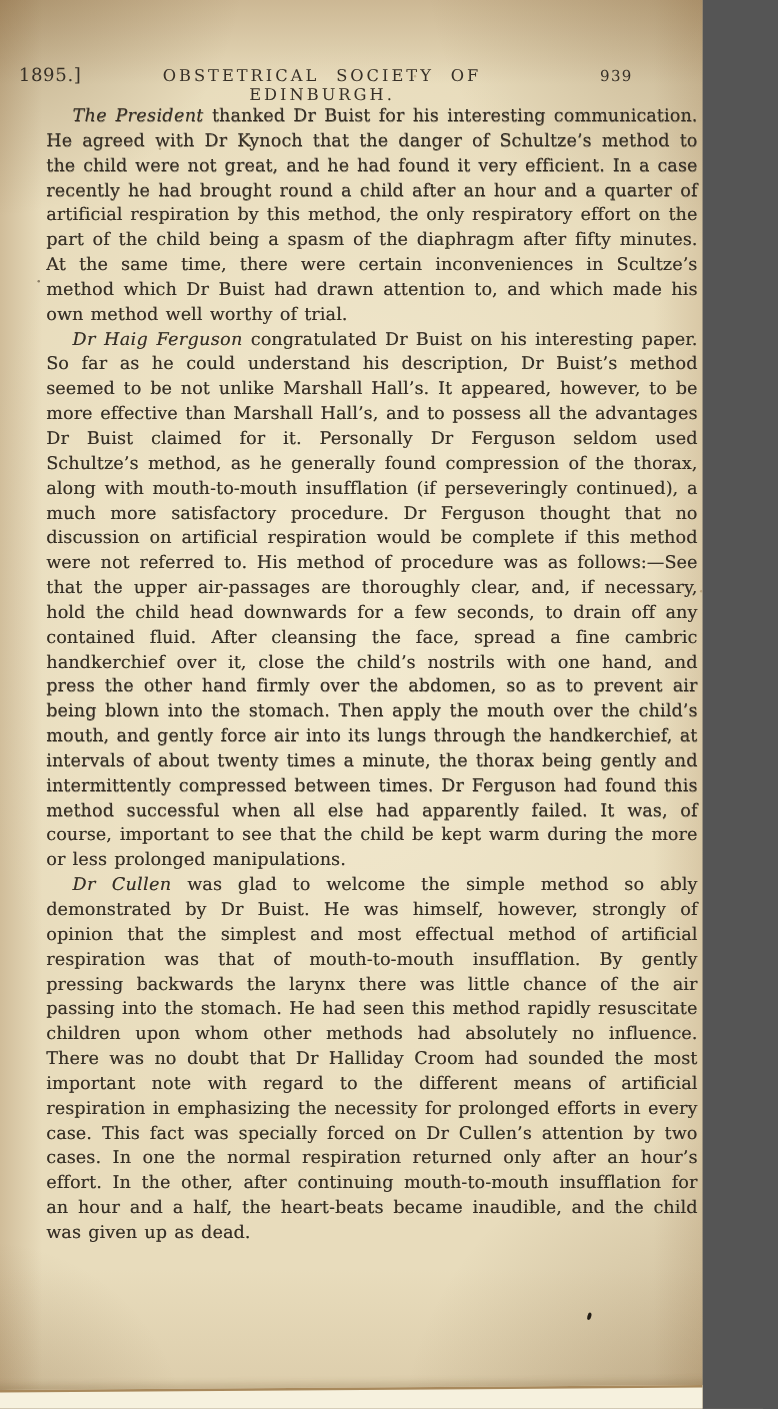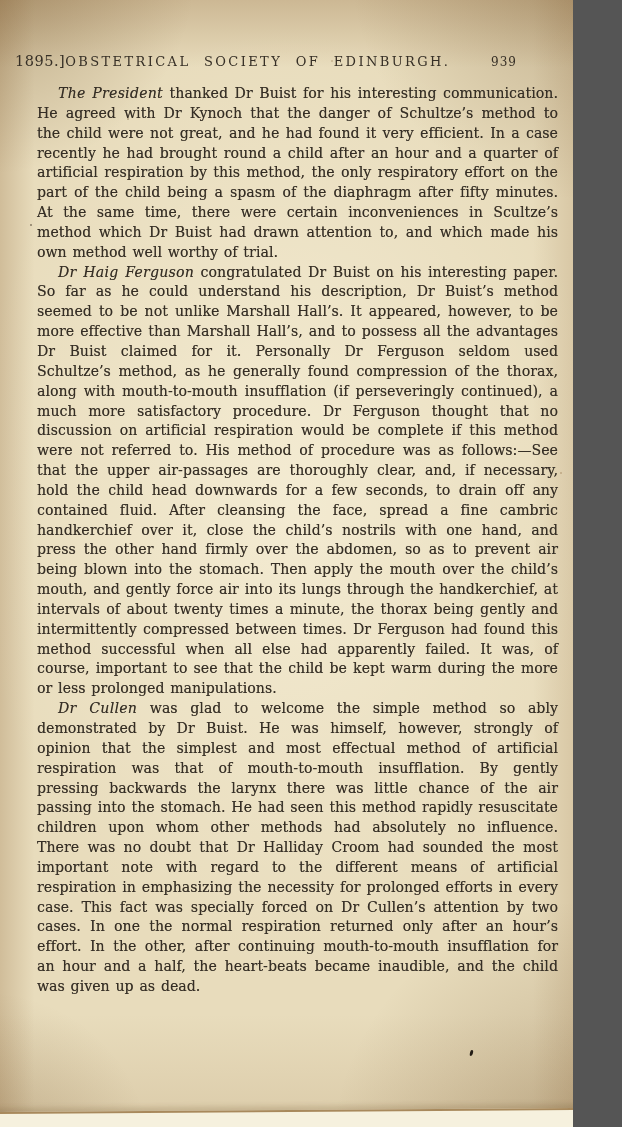--- a/index.html
+++ b/index.html
@@ -11,35 +11,35 @@
     font-family: "DejaVu Serif", "Liberation Serif", serif;
     background:
       radial-gradient(circle at -2% -3%, rgba(110,78,38,0.42) 0%, rgba(110,78,38,0) 16%),
       radial-gradient(circle at 102% -3%, rgba(110,78,38,0.34) 0%, rgba(110,78,38,0) 18%),
       radial-gradient(circle at 103% 103%, rgba(110,78,38,0.32) 0%, rgba(110,78,38,0) 20%),
       radial-gradient(circle at -3% 103%, rgba(110,78,38,0.26) 0%, rgba(110,78,38,0) 13%),
       linear-gradient(to right, rgba(140,100,55,0.26) 0%, rgba(140,100,55,0) 6%, rgba(140,100,55,0) 93%, rgba(140,100,55,0.17) 100%),
       linear-gradient(to bottom, rgba(140,100,55,0.30) 0%, rgba(140,100,55,0) 6%, rgba(140,100,55,0) 90%, rgba(140,100,55,0.14) 100%),
       radial-gradient(ellipse 80% 60% at 50% 44%, rgba(255,250,232,0.50) 0%, rgba(255,250,232,0) 70%),
       #e8dcbc;
-    padding-left: 11px;
   }
   .header {
     position: absolute;
     top: 53px; left: 15px; right: 56px;
     display: flex;
     align-items: baseline;
     color: #362f26;
   }
   .header .year {
     font-size: 14.5px;
     letter-spacing: 0.5px;
   }
   .header .title {
     flex: 1;
+    text-align: center;
     font-size: 13px;
     letter-spacing: 2.4px;
     word-spacing: 7px;
     padding-right: 30px;
   }
   .header .pagenum {
     font-size: 12px;
     letter-spacing: 1px;
   }
   .body-text {

